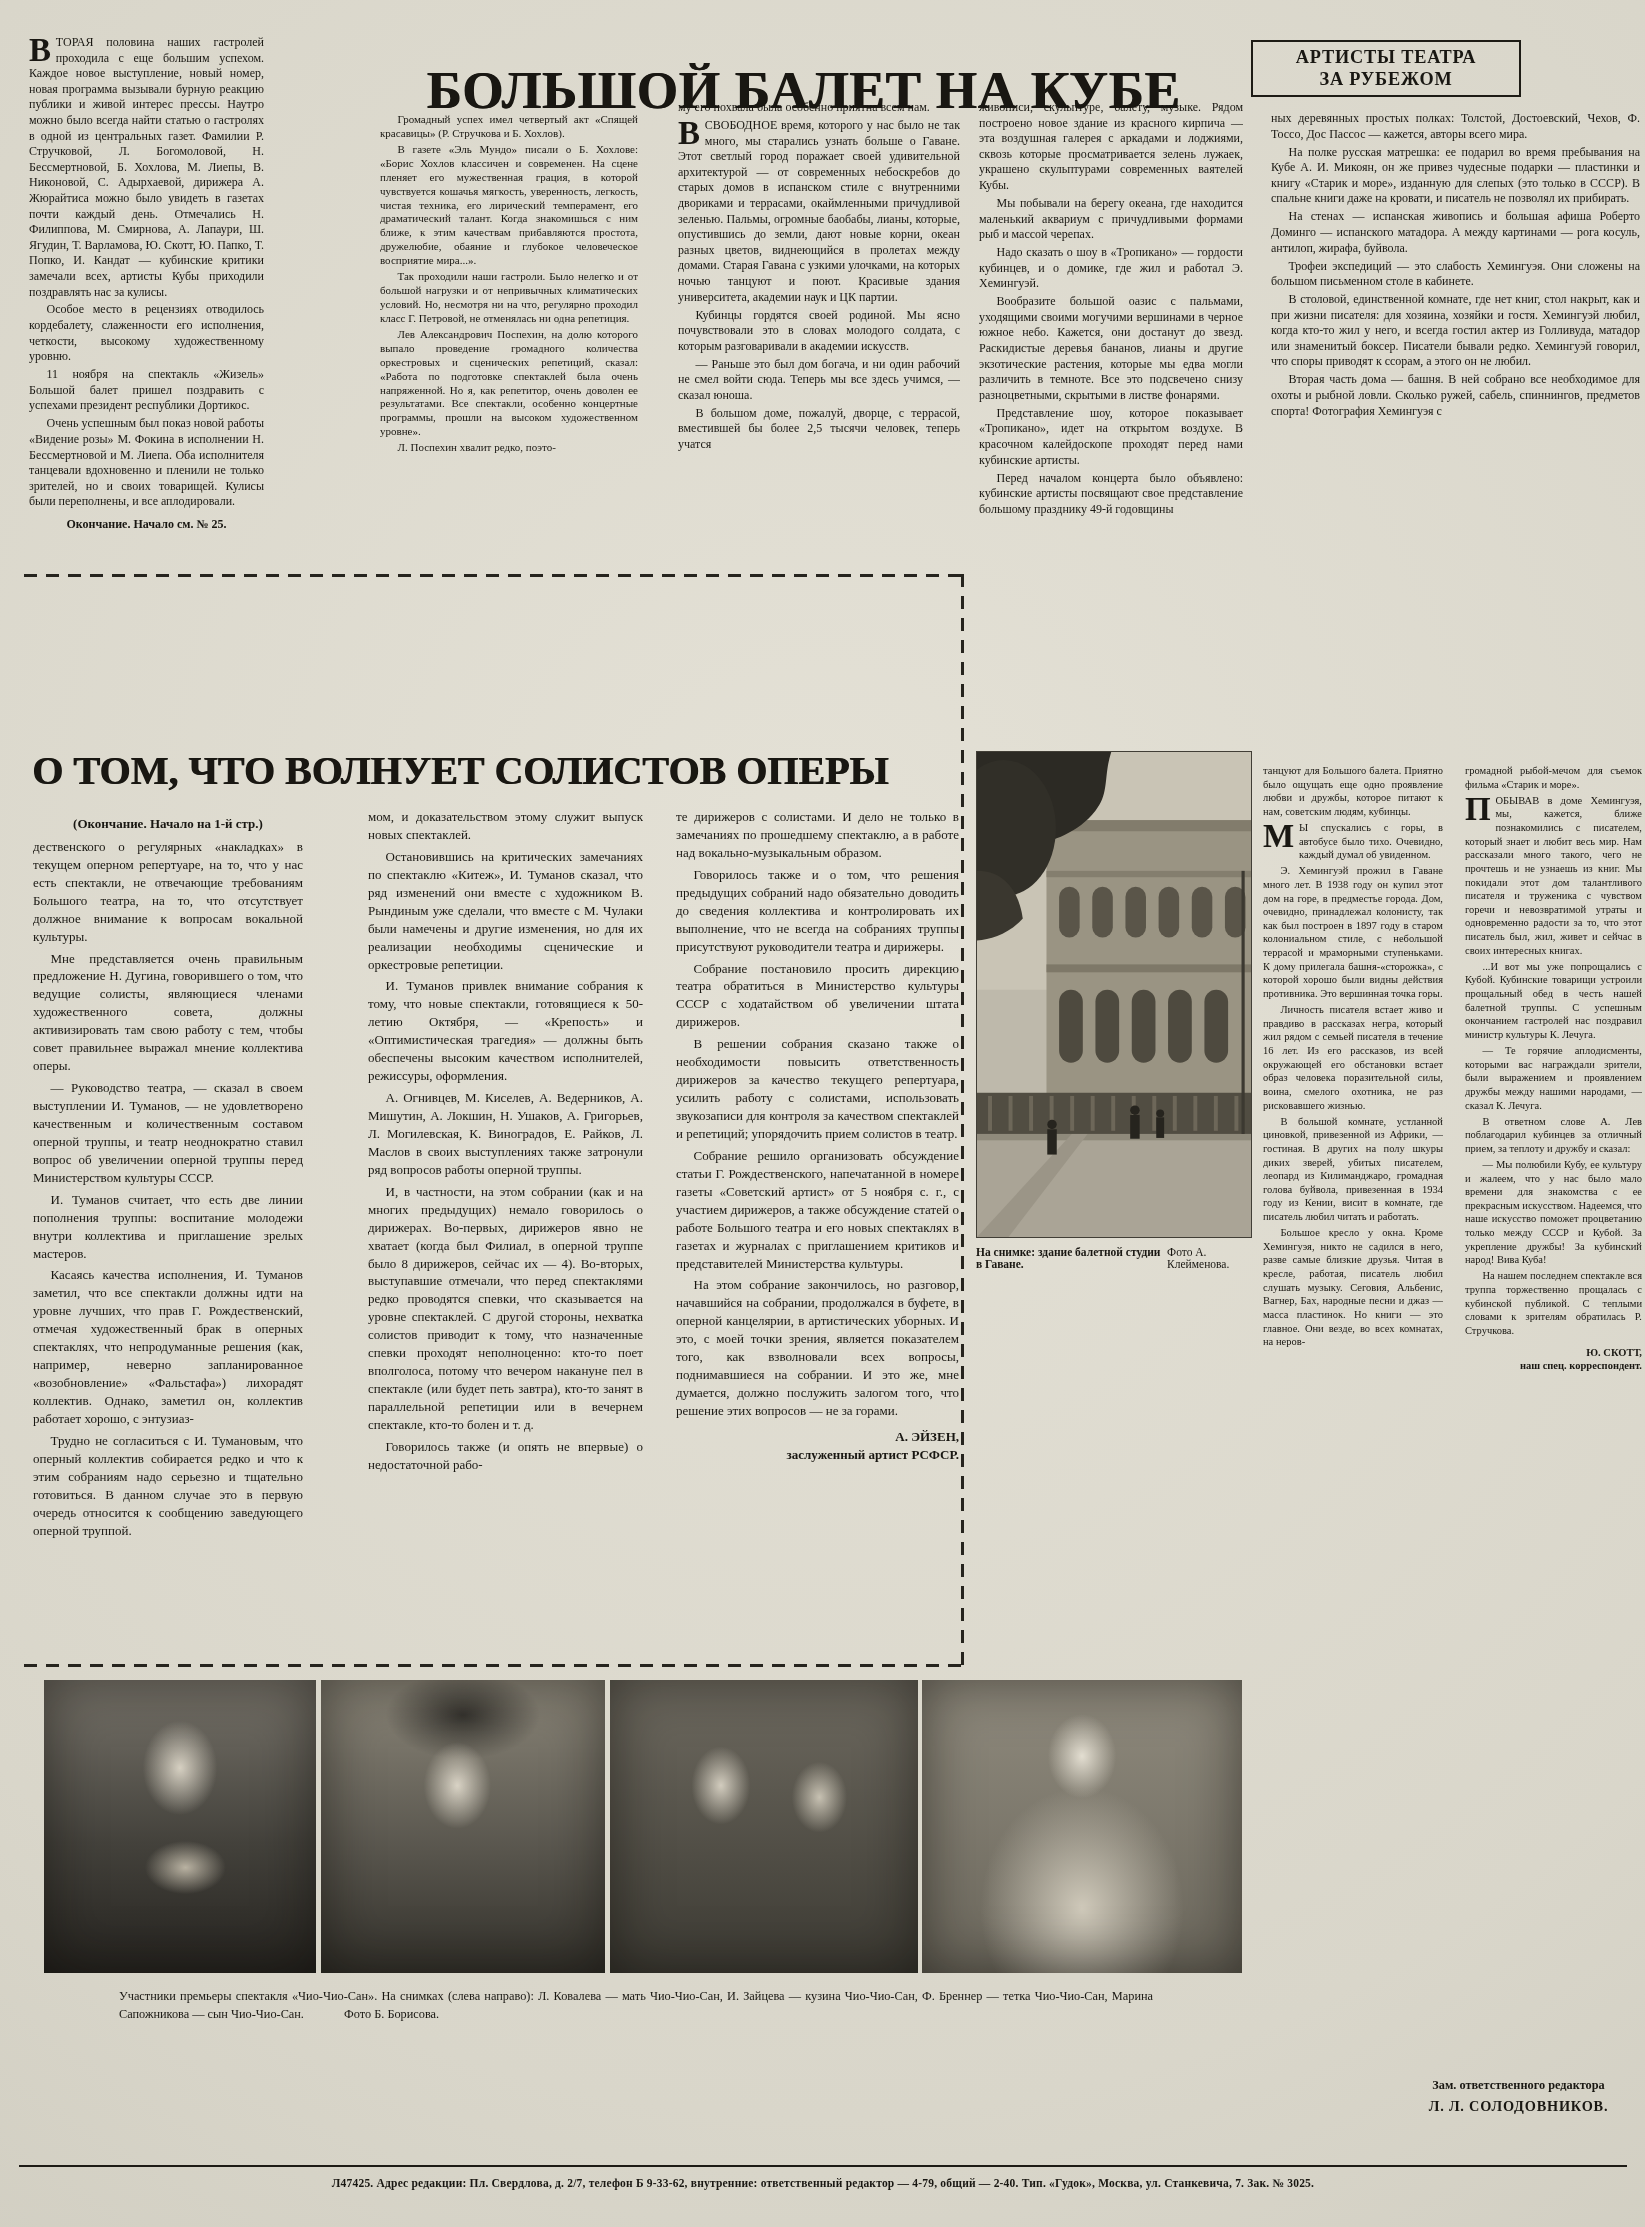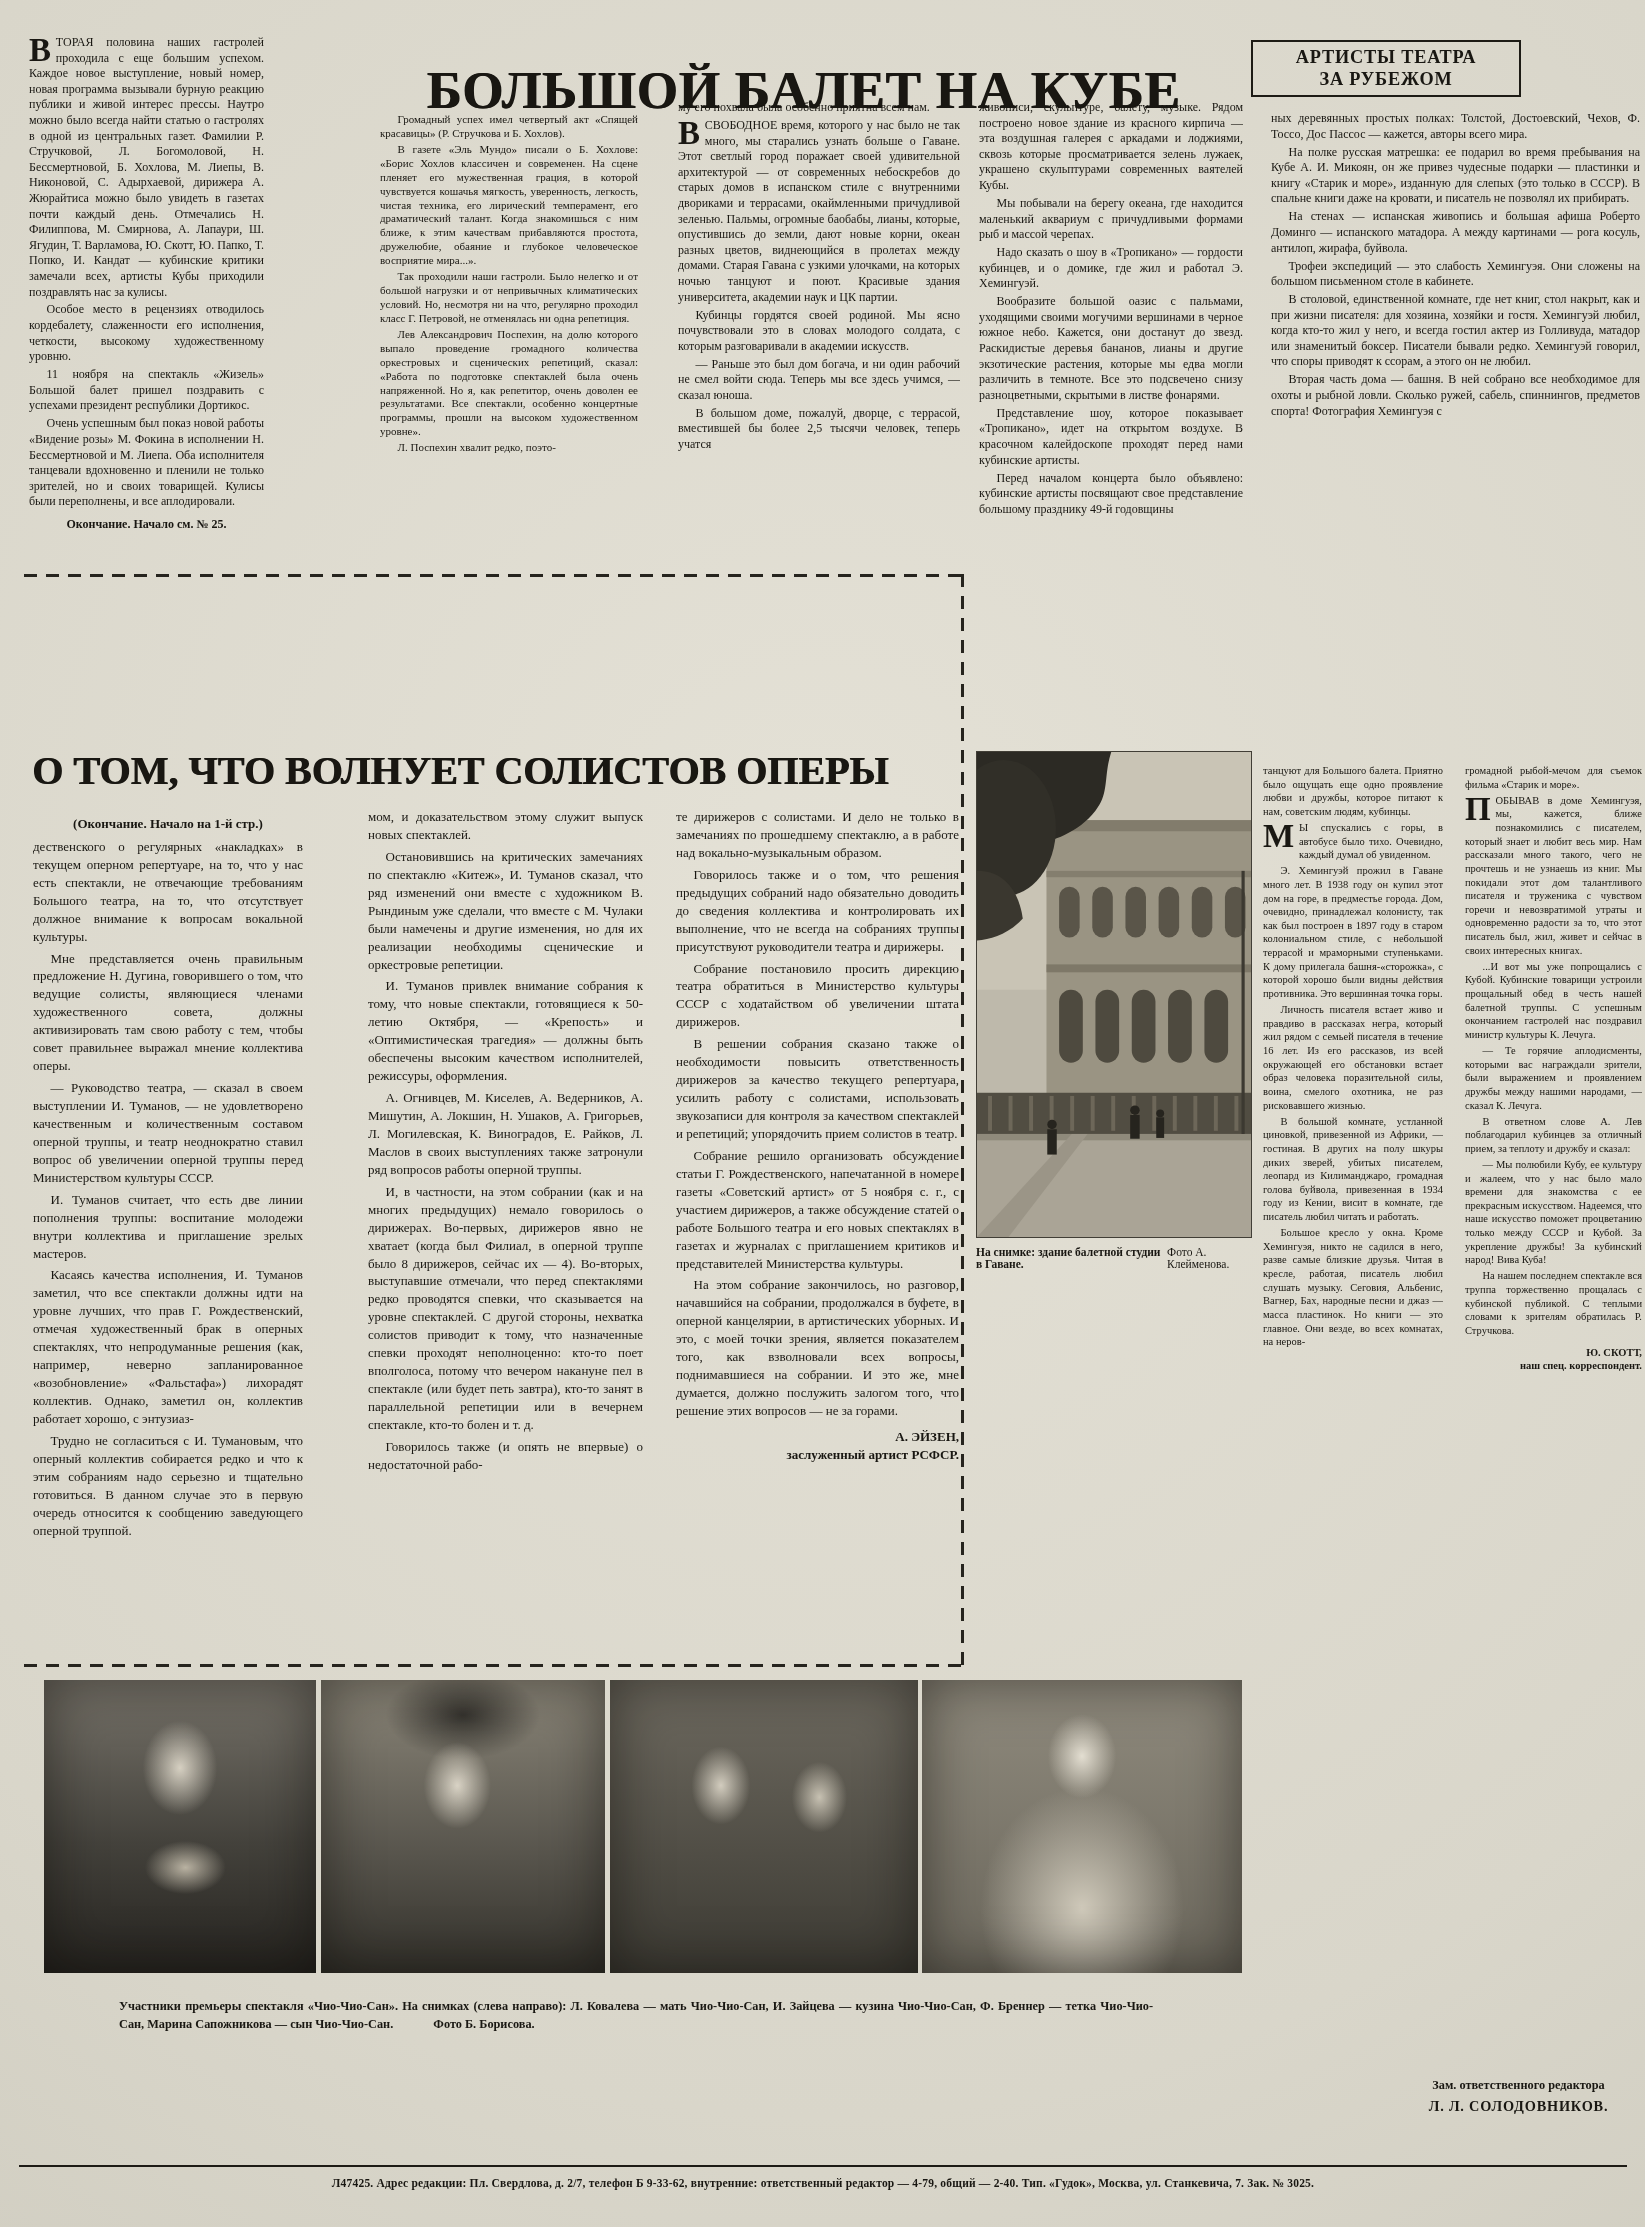--- a/index.html
+++ b/index.html
@@ -49,21 +49,21 @@
                 radial-gradient(103px 59px at 50% 12%, #35332e 0%, rgba(53,51,46,0) 75%),
                 linear-gradient(180deg,#8b8679 0%, #57544c 60%, #33312b 100%); }
   .ph3 { flex:26 0 0;
     background: radial-gradient(49px 65px at 36% 36%, #d2ccbe 0%, rgba(210,204,190,0) 60%),
                 radial-gradient(46px 59px at 68% 40%, #c7c1b2 0%, rgba(199,193,178,0) 60%),
                 linear-gradient(180deg,#6e6a60 0%, #3c3a33 100%); }
   .ph4 { flex:27 0 0;
     background: radial-gradient(57px 70px at 50% 26%, #e3ded1 0%, rgba(227,222,209,0) 60%),
                 radial-gradient(127px 151px at 50% 78%, #cfc9ba 0%, rgba(207,201,186,0) 80%),
                 linear-gradient(180deg,#8f8a7d 0%, #6b675c 100%); }
-  .chio-cap { position:absolute; font-size:12.3px; font-weight:bold; text-align:justify; line-height:1.5;margin-top:10px; }
+  .chio-cap { position:absolute; font-size:12.3px; font-weight:normal; text-align:justify; line-height:1.5; }
   .chio-cap .credit { padding-left:37px; }
   .editor { position:absolute; text-align:center; }
   .editor .role { font-weight:bold; font-size:12.3px; }
   .editor .name { font-weight:bold; font-size:14.3px; letter-spacing:0.8px; margin-top:4.8px; }
   .rule { position:absolute; background:#1d1b15; }
   .footer { position:absolute; text-align:center; font-size:11.5px; font-weight:bold; letter-spacing:0.2px; }
 </style>
 </head>
 <body>
 

